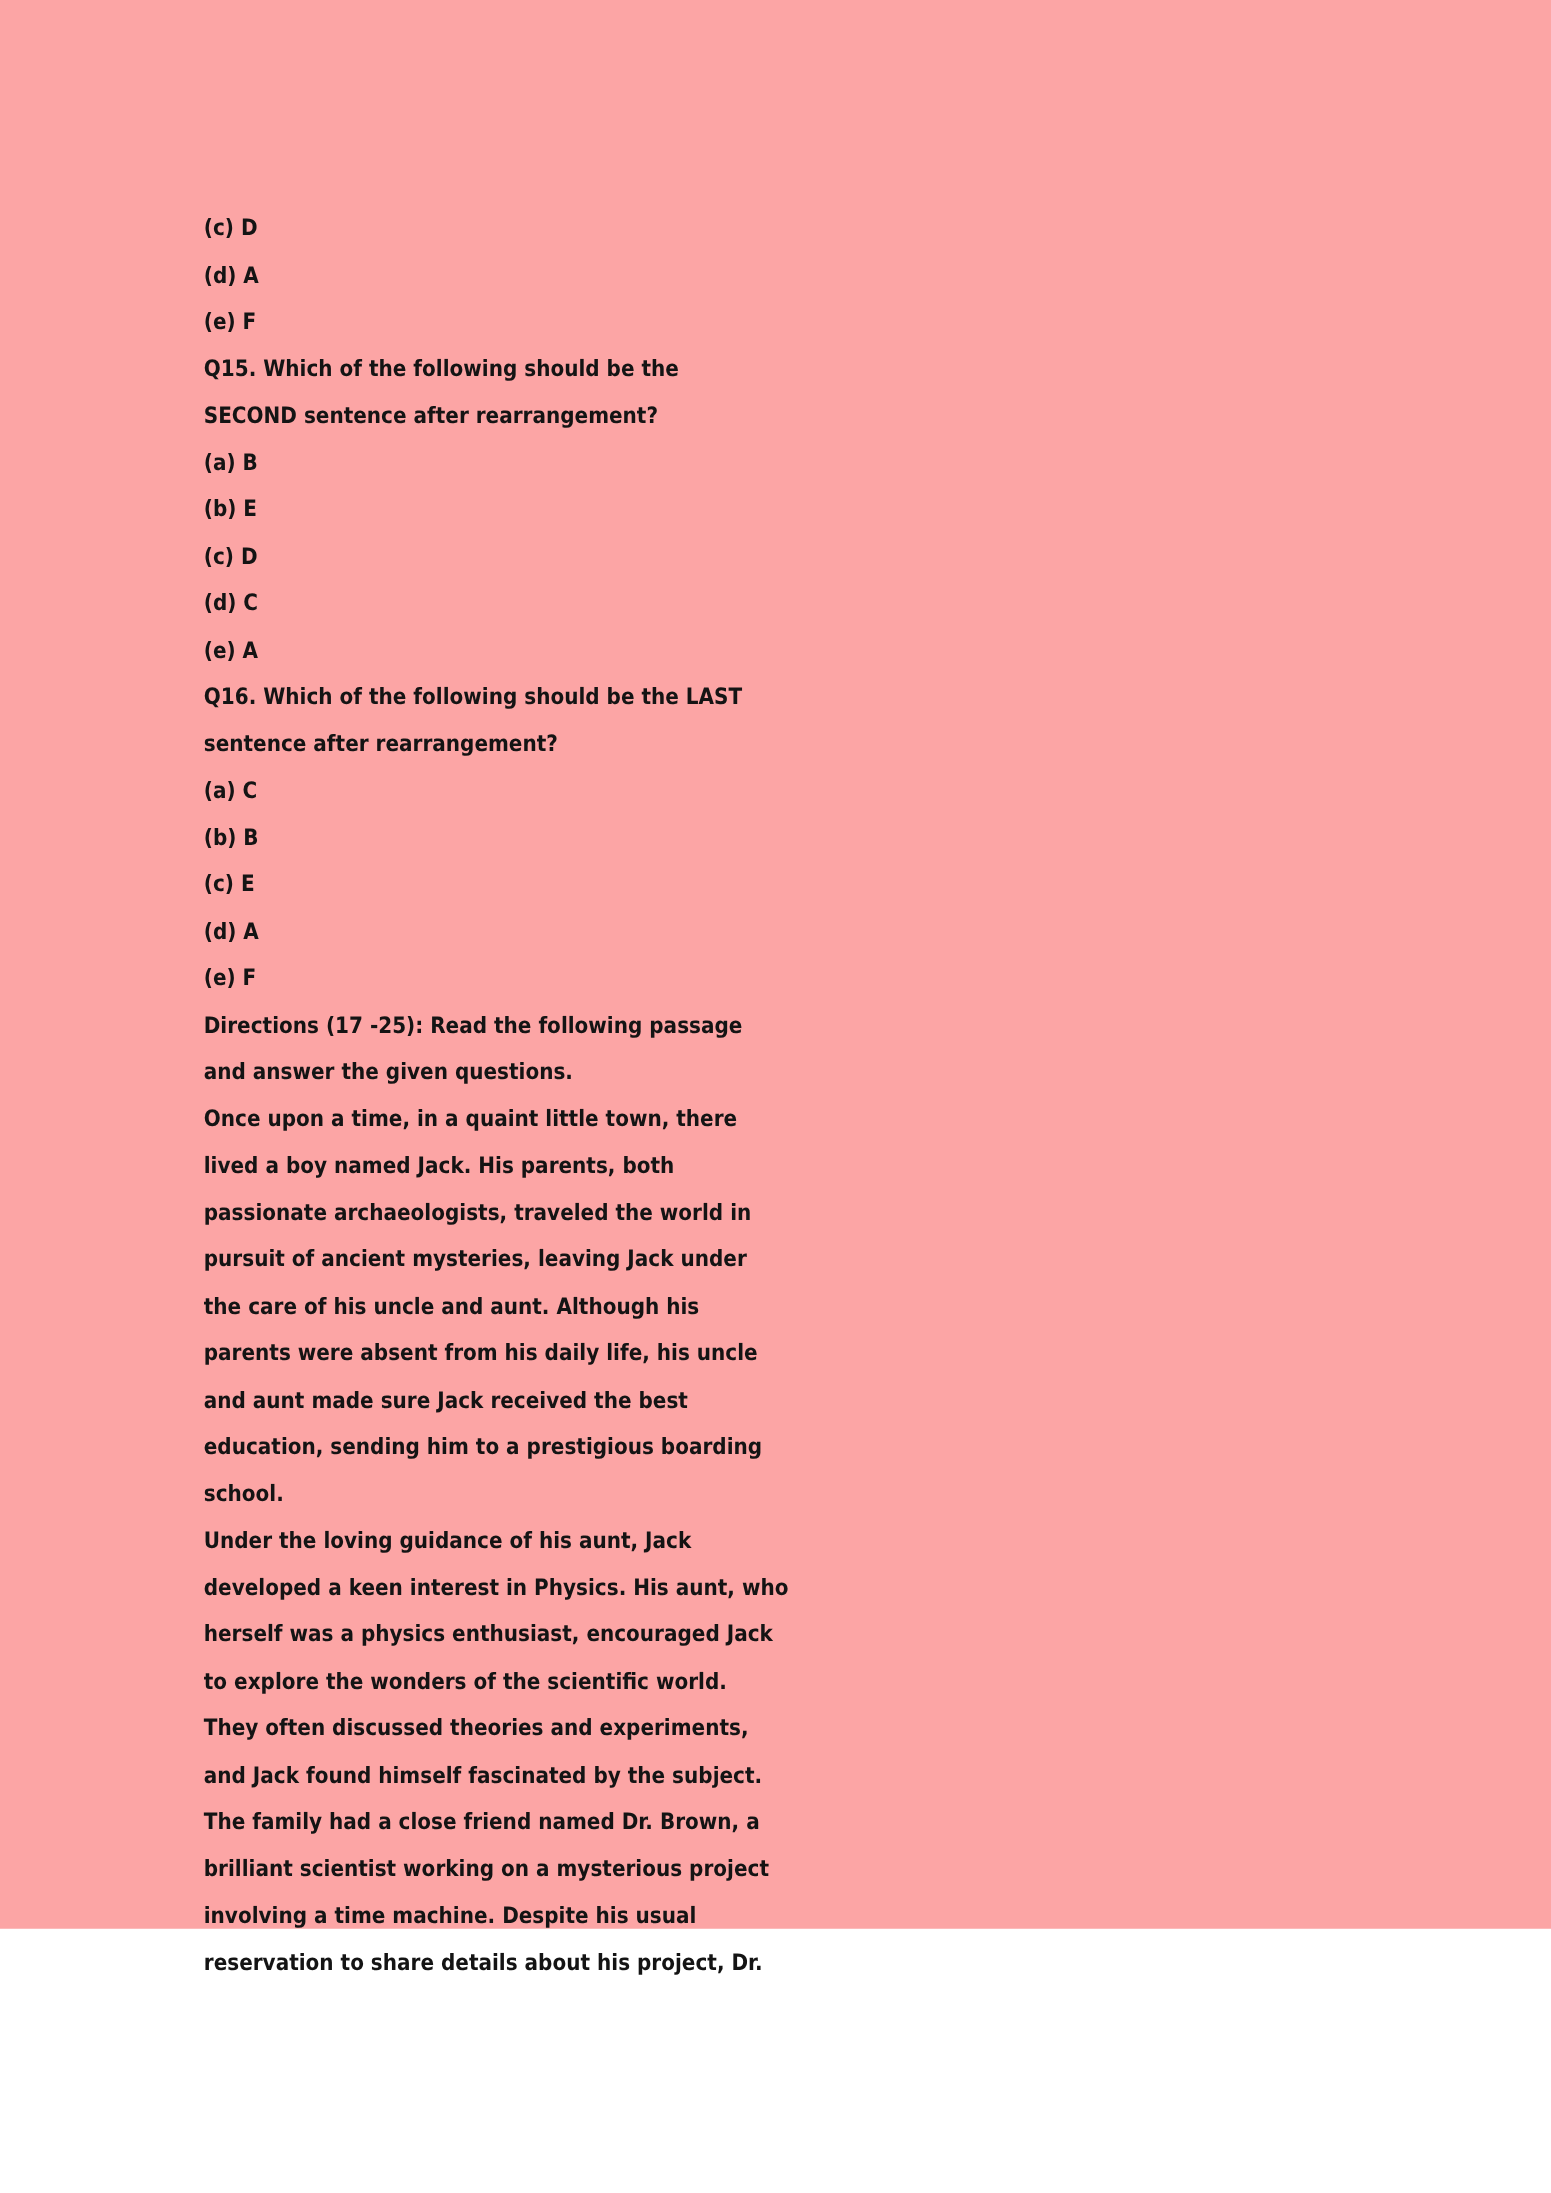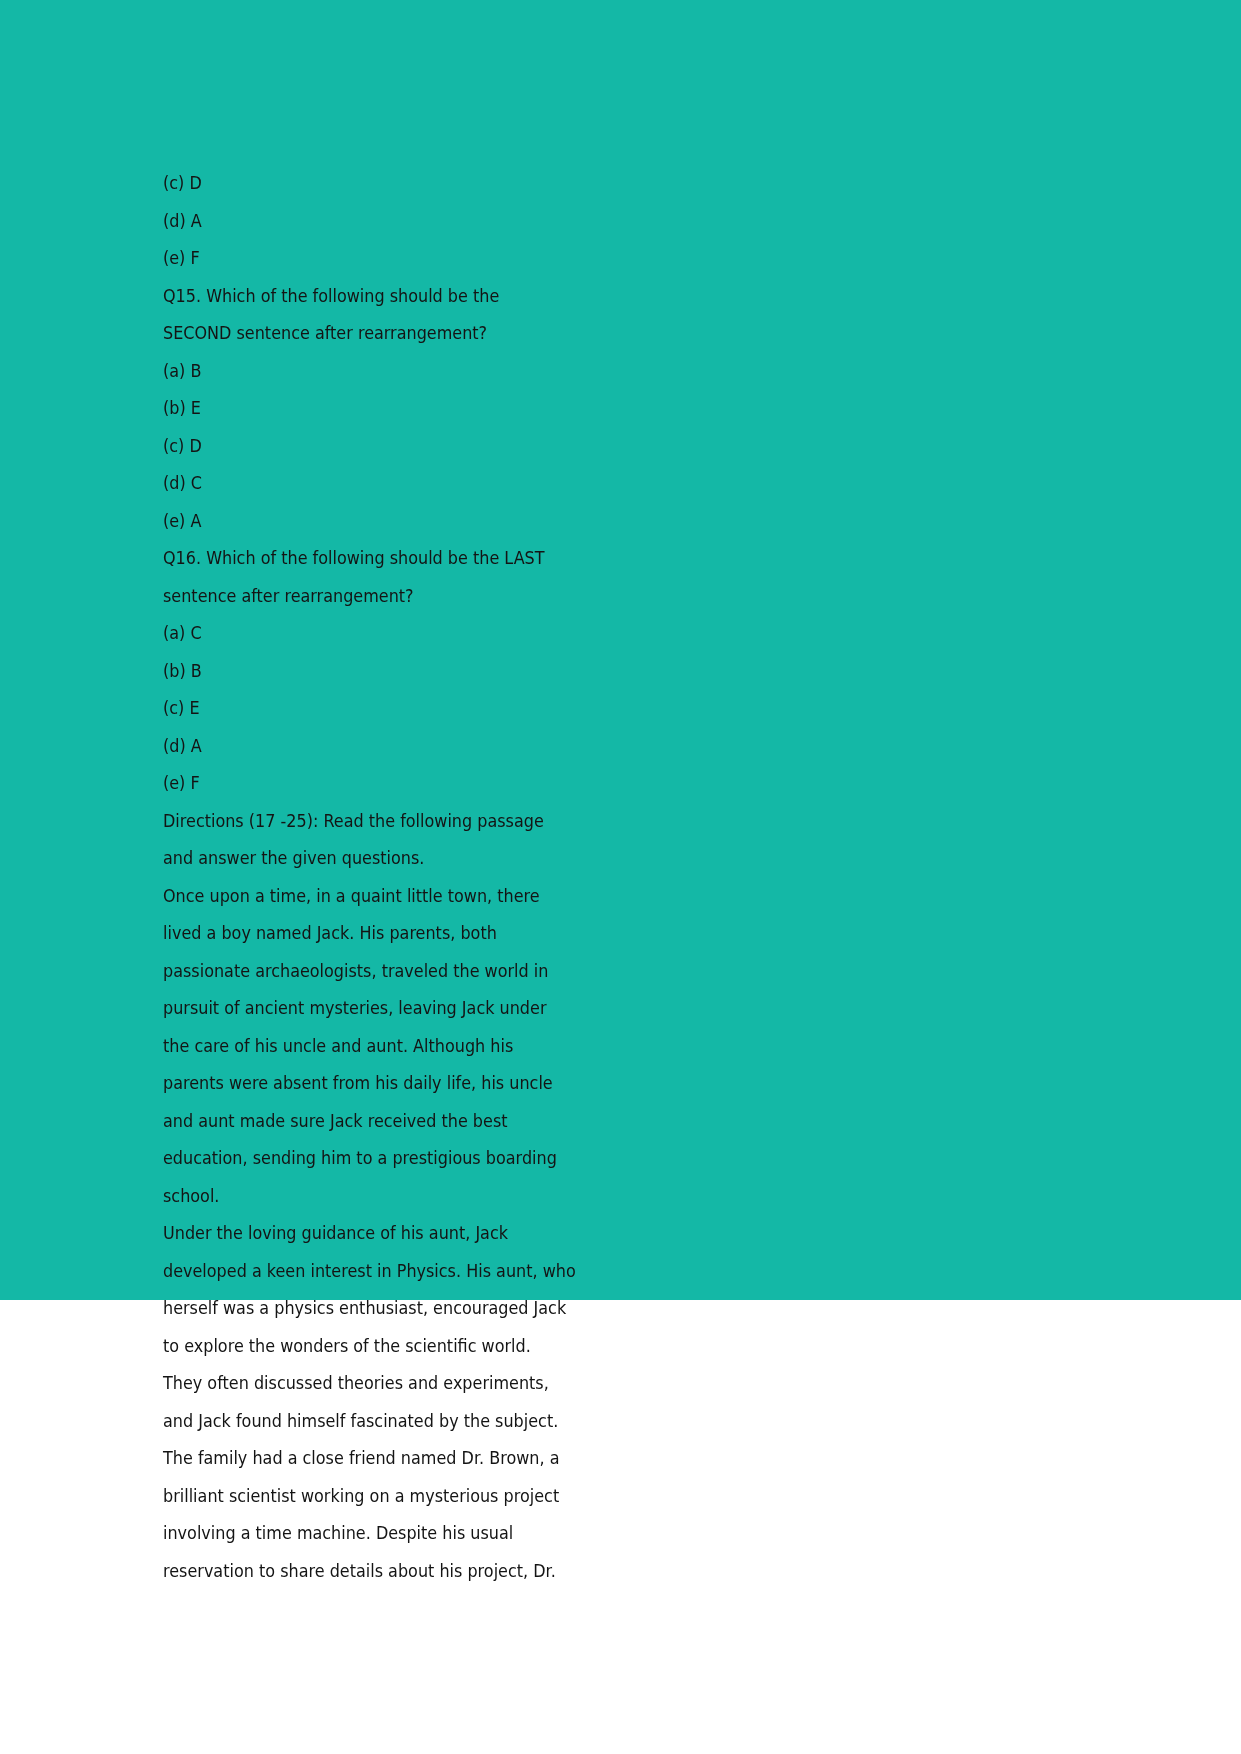--- a/index.html
+++ b/index.html
@@ -11,22 +11,23 @@
     width: 1241px;
     height: 1754px;
     position: relative;
     overflow: hidden;
   }
   .page {
     position: absolute;
     left: 0;
     top: 0;
     width: 1241px;
-    height: 1300px;
-    background: #14b8a6;
+    height: 1543px;
+    background: #fca5a5;
+    font-weight: bold;
   }
   .content {
     position: absolute;
     left: 163px;
     top: 164px;
     width: 560px;
     transform: scaleX(0.89);
     transform-origin: left top;
     font-family: "DejaVu Sans", sans-serif;
     font-size: 18px;

